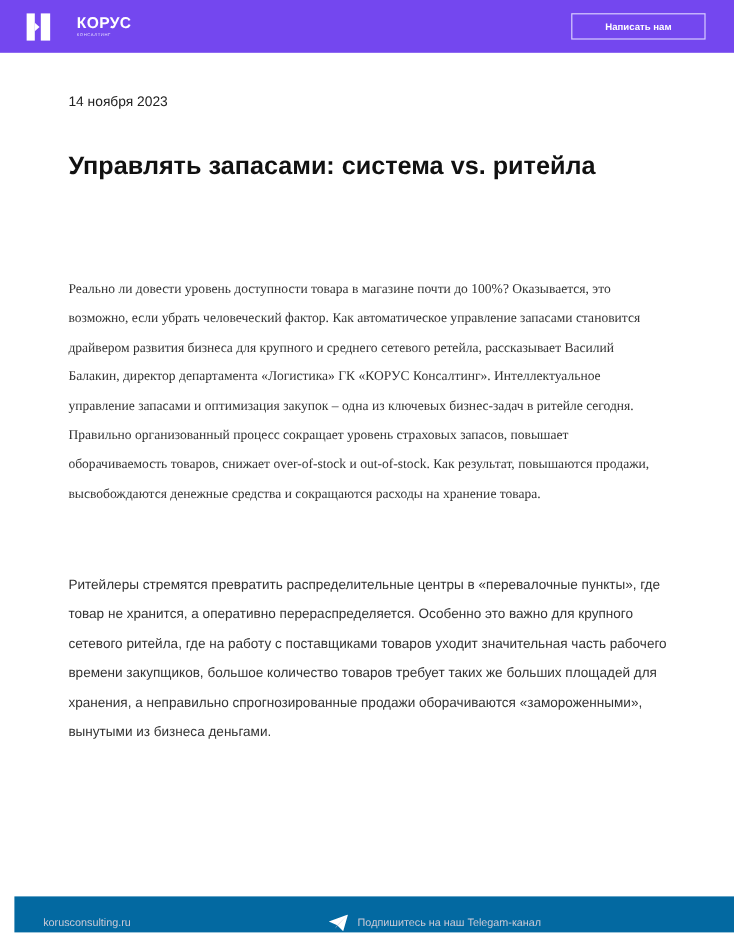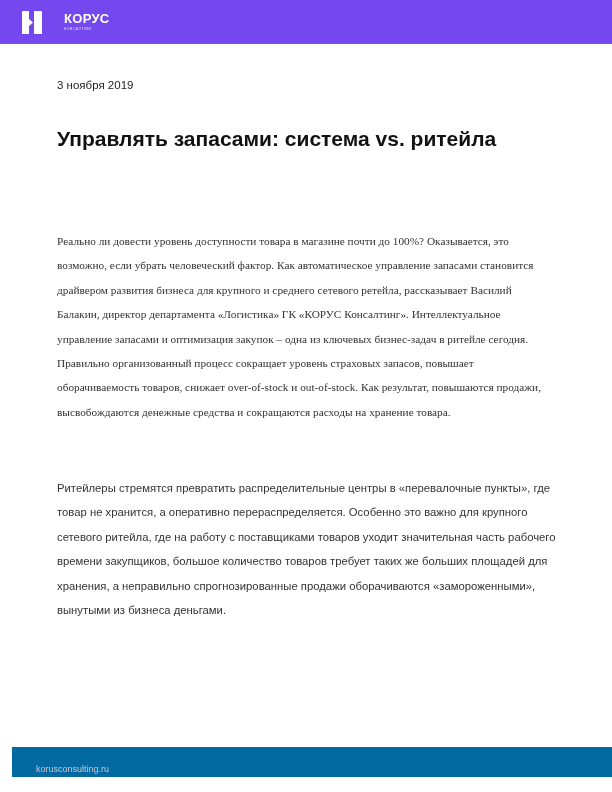--- a/index.html
+++ b/index.html
@@ -53,22 +53,30 @@
     <svg class="logo-mark" viewBox="0 0 20 23" width="20" height="23">
       <rect x="0" y="0" width="7" height="23" fill="#ffffff"></rect>
       <rect x="12" y="0" width="8" height="23" fill="#ffffff"></rect>
       <polygon points="7,8 11,11.5 7,15" fill="#ffffff"></polygon>
     </svg>
     <div class="logo-text">
       <span class="logo-name">КОРУС</span>
       <span class="logo-sub">КОНСАЛТИНГ</span>
     </div>
   </div>
+  <div class="btn-write">Написать нам</div>
 </div>
 
-<div class="date">3 ноября 2019</div>
+<div class="date">14 ноября 2023</div>
 <div class="title">Управлять запасами: система vs. ритейла</div>
 <div class="para p1">Реально ли довести уровень доступности товара в магазине почти до 100%? Оказывается, это возможно, если убрать человеческий фактор. Как автоматическое управление запасами становится драйвером развития бизнеса для крупного и среднего сетевого ретейла, рассказывает Василий Балакин, директор департамента «Логистика» ГК «КОРУС Консалтинг». Интеллектуальное управление запасами и оптимизация закупок – одна из ключевых бизнес-задач в ритейле сегодня. Правильно организованный процесс сокращает уровень страховых запасов, повышает оборачиваемость товаров, снижает over-of-stock и out-of-stock. Как результат, повышаются продажи, высвобождаются денежные средства и сокращаются расходы на хранение товара.</div>
 <div class="para p2">Ритейлеры стремятся превратить распределительные центры в «перевалочные пункты», где товар не хранится, а оперативно перераспределяется. Особенно это важно для крупного сетевого ритейла, где на работу с поставщиками товаров уходит значительная часть рабочего времени закупщиков, большое количество товаров требует таких же больших площадей для хранения, а неправильно спрогнозированные продажи оборачиваются «замороженными», вынутыми из бизнеса деньгами.</div>
 
 <div class="footer">
   <span class="site">korusconsulting.ru</span>
+  <div class="tg">
+    <svg width="16" height="14" viewBox="0 0 16 14">
+      <polygon points="0,6 16,0 12,14 7,9" fill="#ffffff"></polygon>
+      <polygon points="7,9 16,0 5,12" fill="#c9c9d6"></polygon>
+    </svg>
+    <span class="tg-text">Подпишитесь на наш Telegam-канал</span>
+  </div>
 </div>
 
 </body></html>

